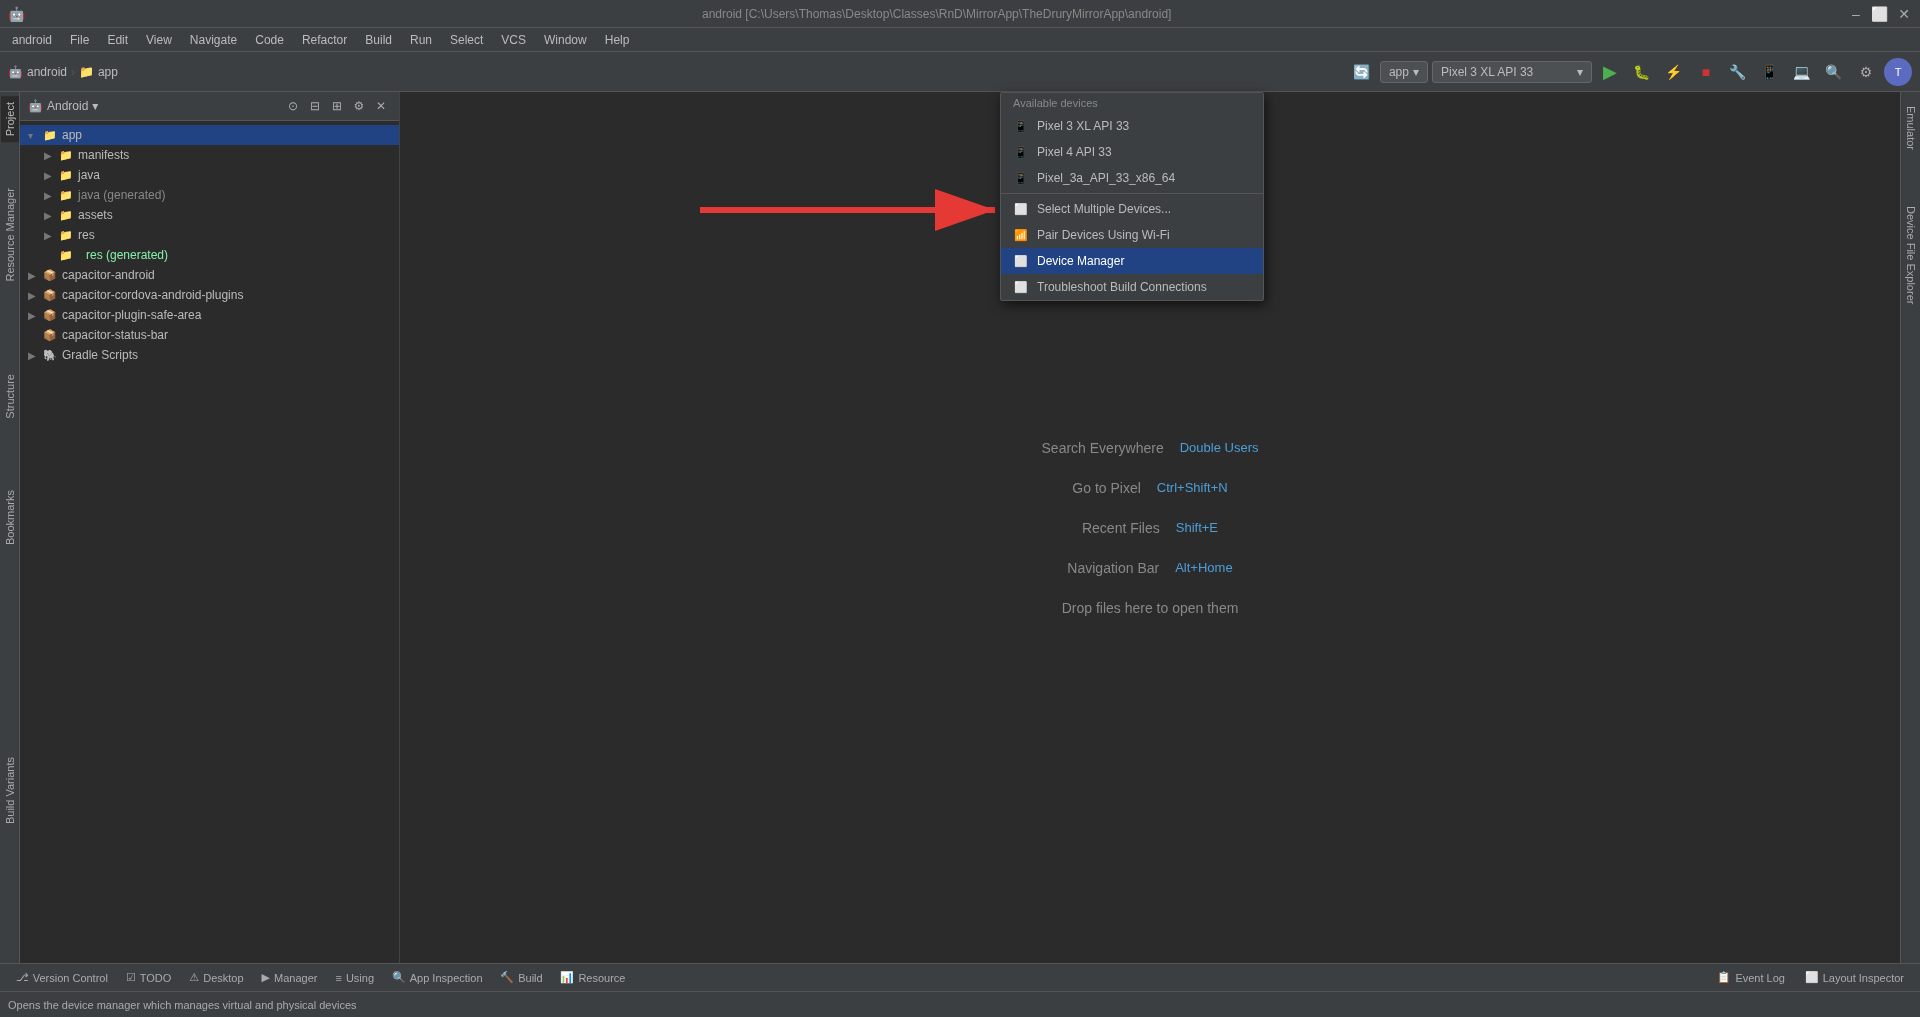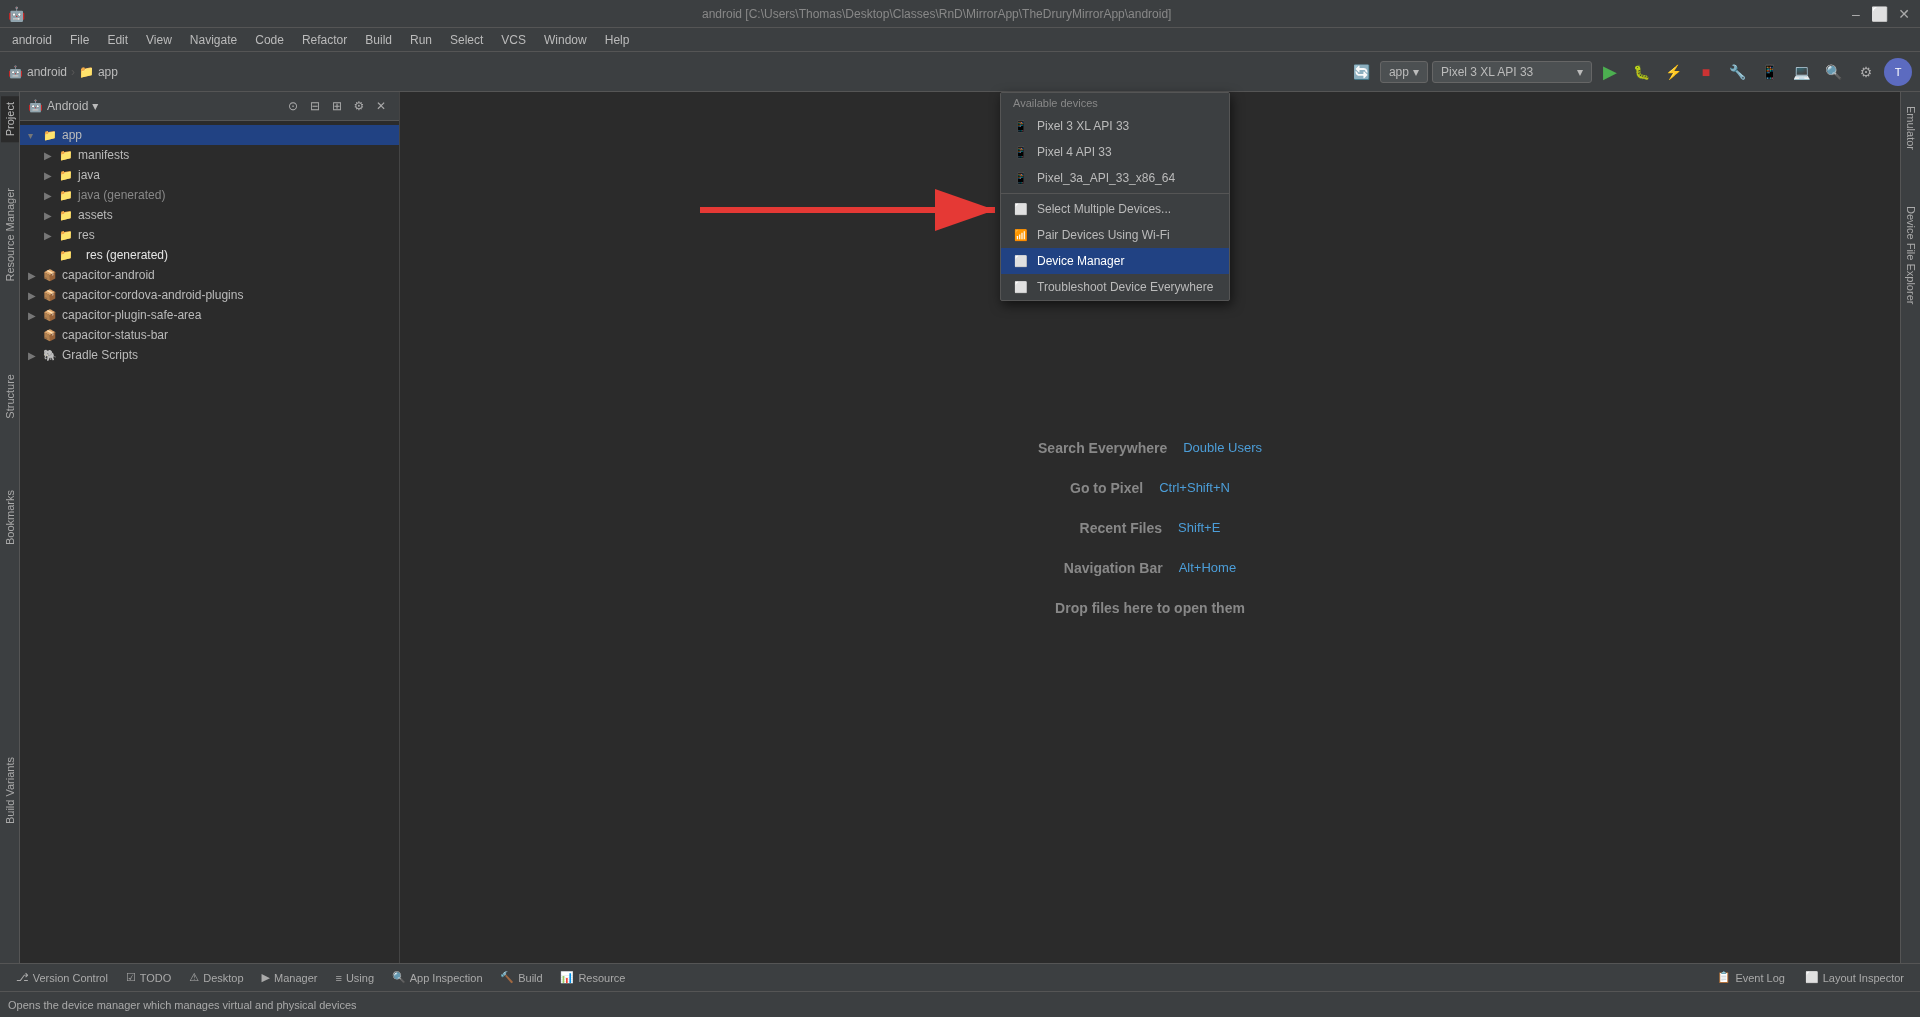--- a/index.html
+++ b/index.html
@@ -226,21 +226,21 @@
       justify-content: center;
       gap: 24px;
       color: #666;
     }
     .editor-hint {
       display: flex;
       align-items: center;
       gap: 16px;
       font-size: 14px;
     }
-    .hint-label { color: #888; font-weight: bold; }
+    .hint-label { color: #888; }
     .hint-shortcut {
       color: #4c9ed9;
       font-size: 13px;
     }
 
     
     #right-strip {
       width: 20px;
       background: #3c3f41;
       border-left: 1px solid #555;
@@ -287,21 +287,21 @@
       padding: 0 8px;
       font-size: 11px;
       color: #aaa;
     }
 
     
     #device-dropdown-menu {
       position: absolute;
       top: 92px;
       left: 1000px;
-      width: 230px;
+      width: 264px;
       background: #3c3f41;
       border: 1px solid #555;
       border-radius: 2px;
       box-shadow: 2px 4px 12px rgba(0,0,0,0.6);
       z-index: 100;
     }
     .dropdown-section-label {
       padding: 4px 12px;
       font-size: 11px;
       color: #888;
@@ -496,21 +496,21 @@
         <span class="indent" style="width:20px;"></span>
         <span class="arrow">▶</span>
         <span class="icon folder-icon">📁</span>
         <span>res</span>
       </div>
 
       <div class="tree-item">
         <span class="indent" style="width:20px;"></span>
         <span class="arrow" style="visibility:hidden;">▶</span>
         <span class="icon folder-icon" style="color:#aaa;">📁</span>
-        <span style="color:#e5e5e5;padding-left:8px;">res (generated)</span>
+        <span style="color:#86efac;padding-left:8px;">res (generated)</span>
       </div>
 
       <div class="tree-item">
         <span class="indent" style="width:4px;"></span>
         <span class="arrow">▶</span>
         <span class="icon module-icon">📦</span>
         <span>capacitor-android</span>
       </div>
 
       <div class="tree-item">
@@ -642,21 +642,21 @@
   <div class="dropdown-item">
     <span class="item-icon">📶</span>
     <span>Pair Devices Using Wi-Fi</span>
   </div>
   <div class="dropdown-item active">
     <span class="item-icon">⬜</span>
     <span>Device Manager</span>
   </div>
   <div class="dropdown-item">
     <span class="item-icon">⬜</span>
-    <span>Troubleshoot Device Everywhere</span>
+    <span>Troubleshoot Build Connections</span>
   </div>
 </div>
 
 <div id="red-arrow">
   <svg width="320" height="50" viewBox="0 0 320 50">
     <defs>
       <marker id="arrowhead" markerWidth="10" markerHeight="7" refX="10" refY="3.5" orient="auto">
         <polygon points="0 0, 10 3.5, 0 7" fill="#e53935"></polygon>
       </marker>
     </defs>

